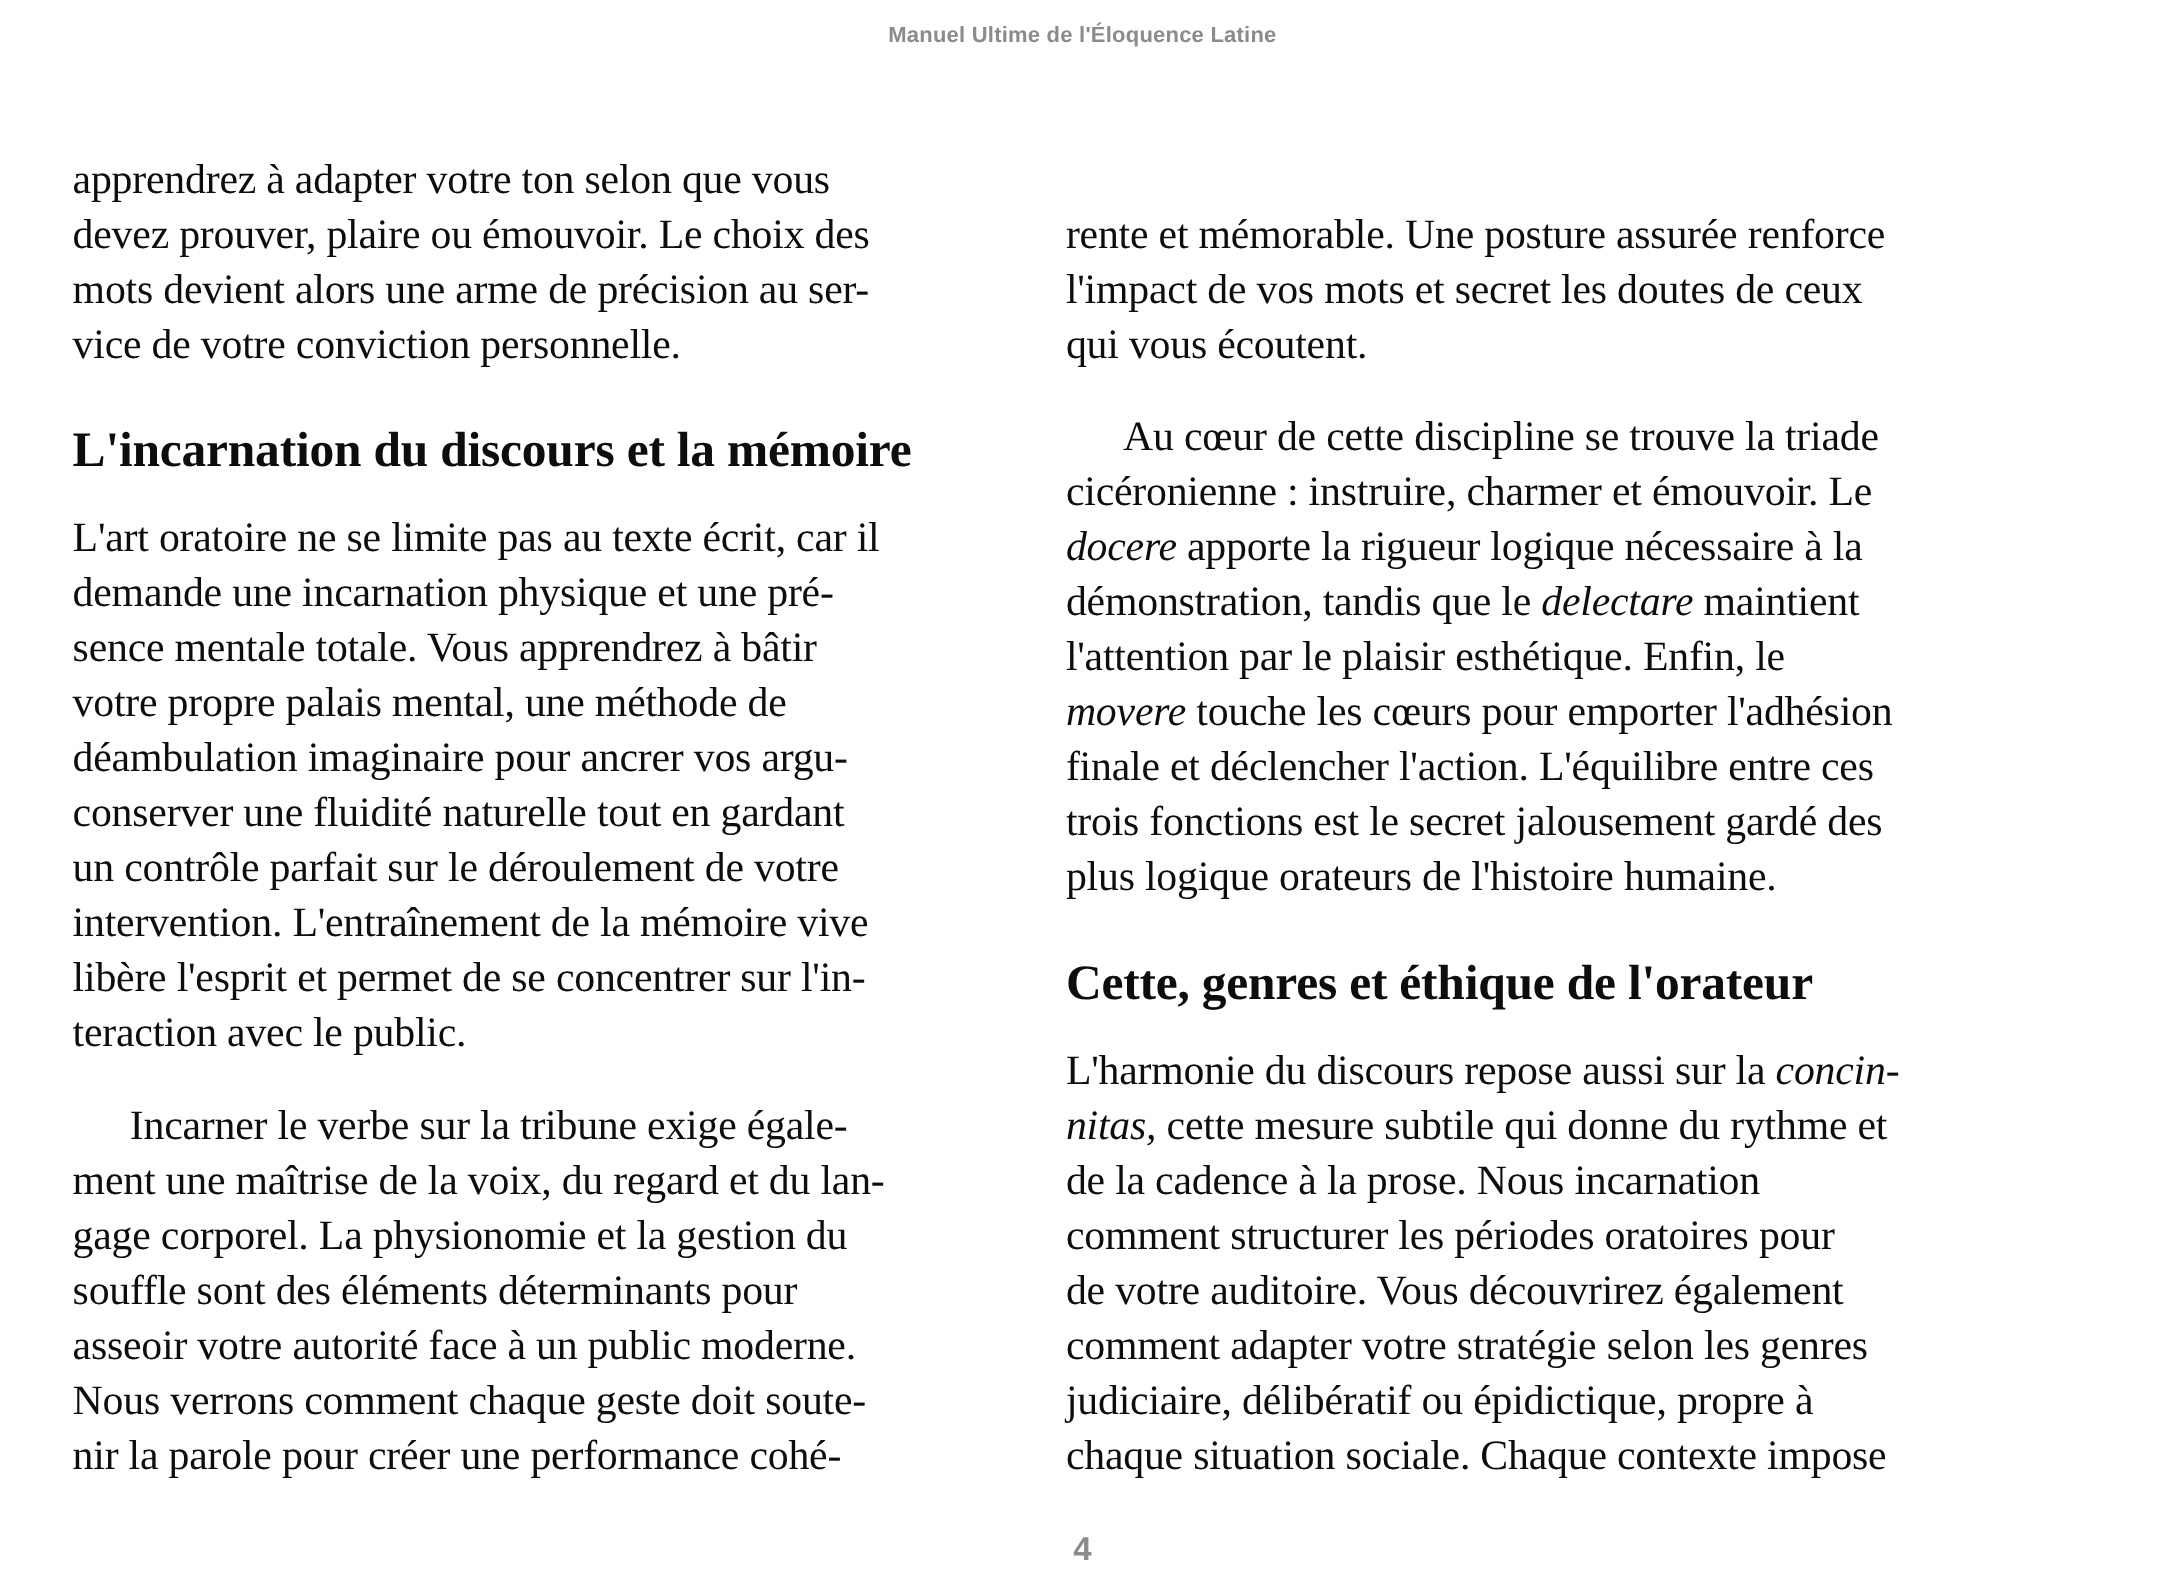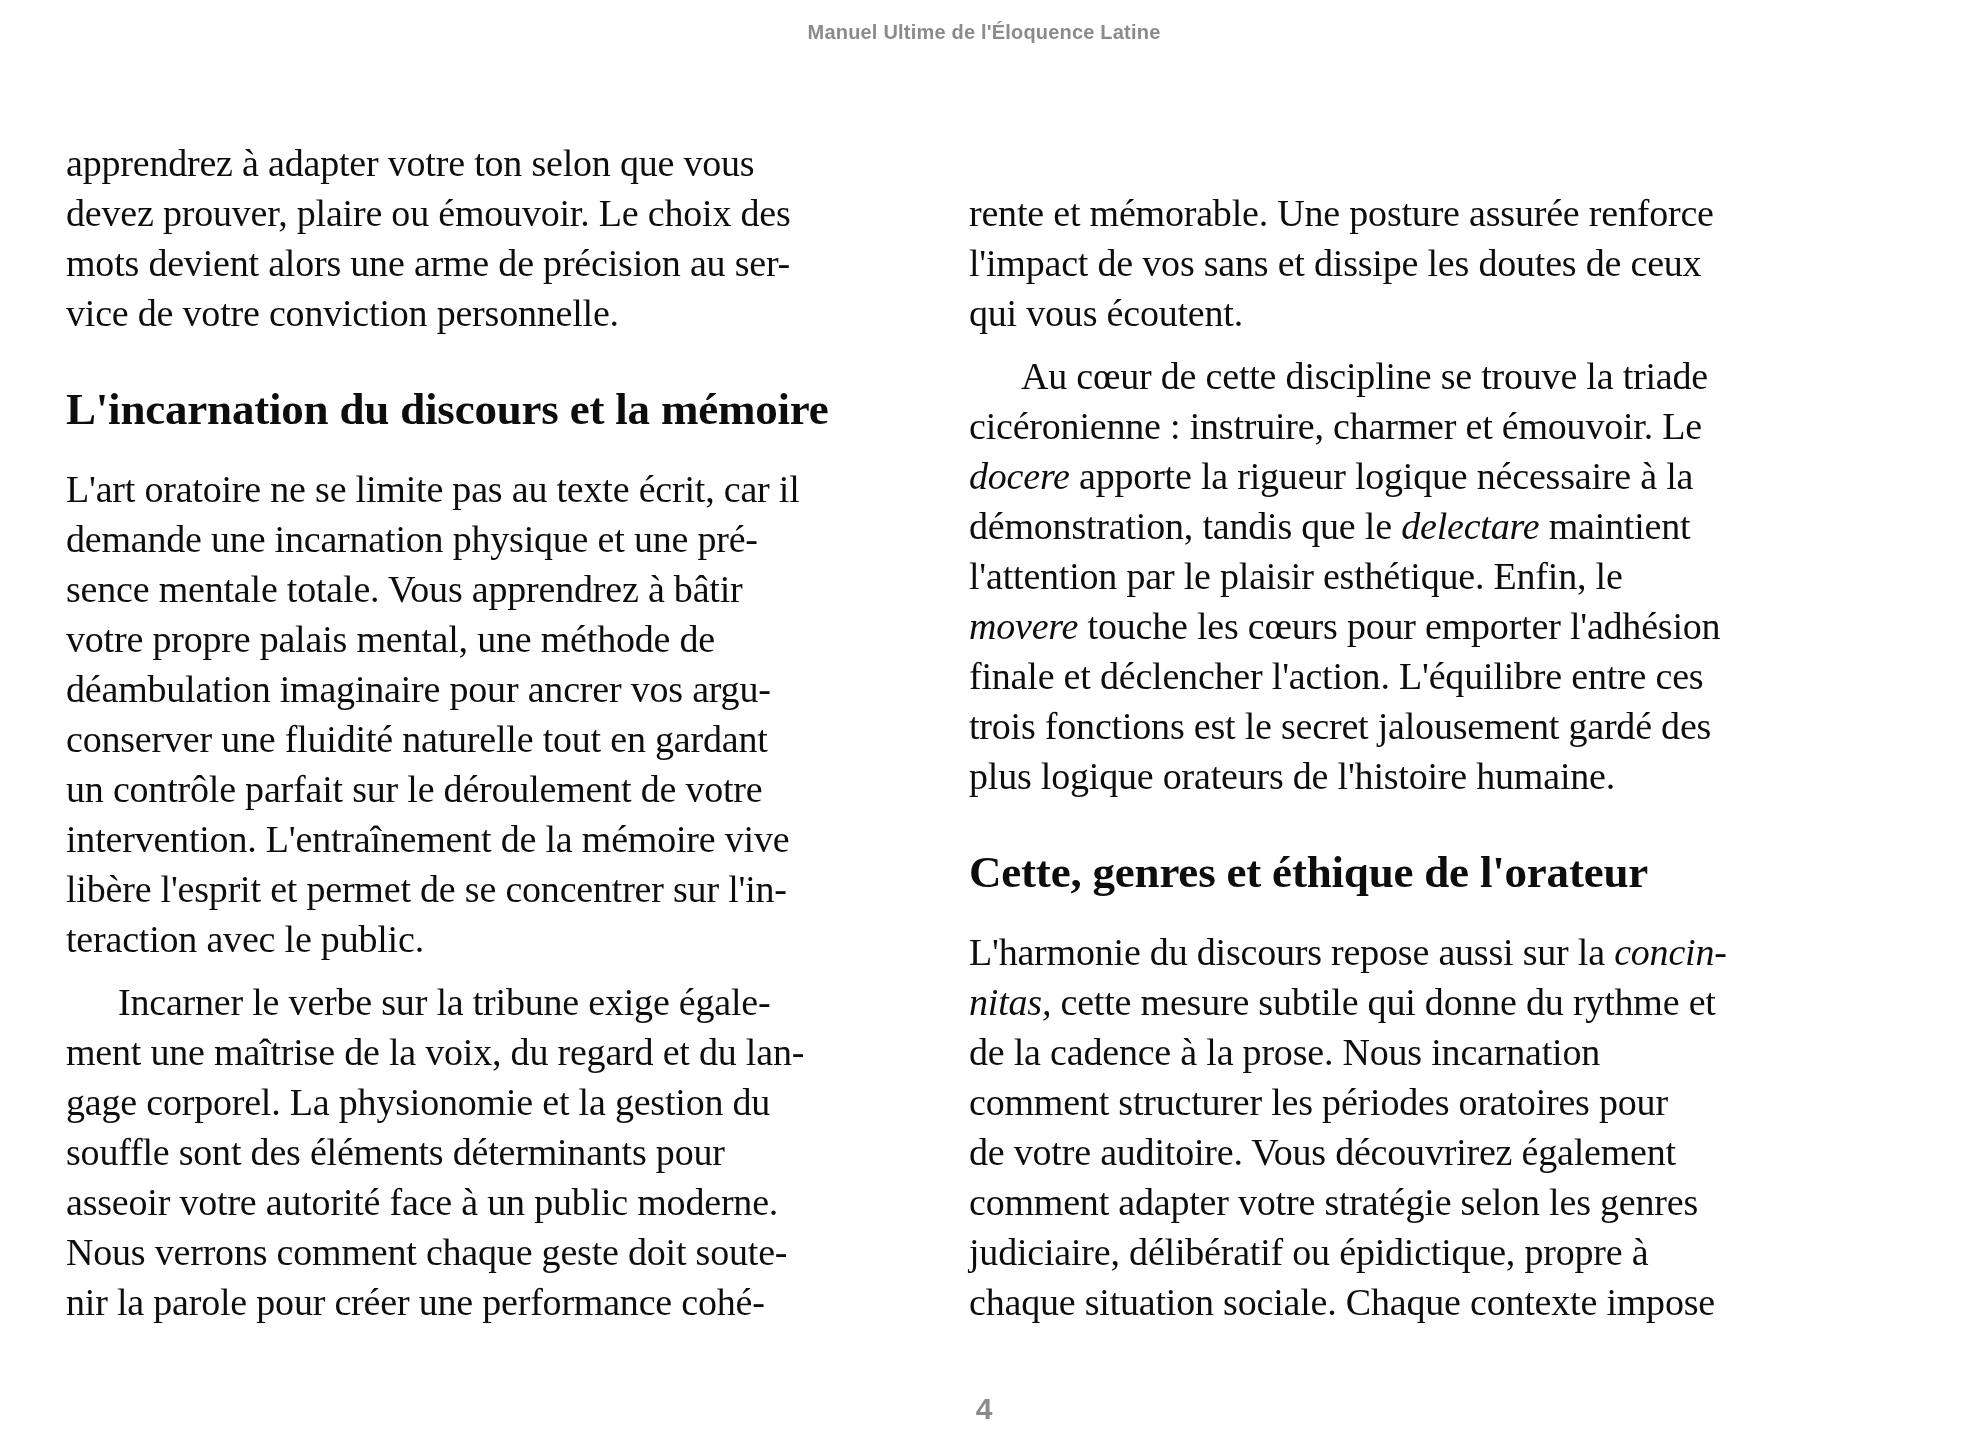--- a/index.html
+++ b/index.html
@@ -34,21 +34,21 @@
     align-items: flex-end;
   }
   .column {
     width: 824px;
     font-size: 38px;
     line-height: 50px;
     color: var(--body, #0d0d0d);
     letter-spacing: -0.2px;
   }
   .para { margin: 0; }
-  .para + .para { margin-top: 13px; }
+  .para + .para { margin-top: 34px; }
   .heading {
     font-size: 45px;
     line-height: 58px;
     font-weight: bold;
     margin: 42px 0 26px 0;
     white-space: nowrap;
   }
   .line {
     white-space: nowrap;
     text-align: left;
@@ -101,21 +101,21 @@
           <div class="line" style="word-spacing: 0px;"><span>gage corporel. La physionomie et la gestion du</span></div>
           <div class="line" style="word-spacing: 0px;"><span>souffle sont des éléments déterminants pour</span></div>
           <div class="line" style="word-spacing: 0px;"><span>asseoir votre autorité face à un public moderne.</span></div>
           <div class="line" style="word-spacing: 0px;"><span>Nous verrons comment chaque geste doit soute-</span></div>
           <div class="line last"><span>nir la parole pour créer une performance cohé-</span></div>
         </div>
       </section>
     <section class="column">
         <div class="para">
           <div class="line" style="word-spacing: 0px;"><span>rente et mémorable. Une posture assurée renforce</span></div>
-          <div class="line" style="word-spacing: 0px;"><span>l'impact de vos sans et dissipe les doutes de ceux</span></div>
+          <div class="line" style="word-spacing: 0px;"><span>l'impact de vos mots et secret les doutes de ceux</span></div>
           <div class="line last"><span>qui vous écoutent.</span></div>
         </div>
         <div class="para">
           <div class="line indent" style="word-spacing: 0px;"><span>Au cœur de cette discipline se trouve la triade</span></div>
           <div class="line" style="word-spacing: 0px;"><span>cicéronienne : instruire, charmer et émouvoir. Le</span></div>
           <div class="line" style="word-spacing: 0px;"><span class="it">docere</span><span> apporte la rigueur logique nécessaire à la</span></div>
           <div class="line" style="word-spacing: 0px;"><span>démonstration, tandis que le </span><span class="it">delectare</span><span> maintient</span></div>
           <div class="line" style="word-spacing: 0px;"><span>l'attention par le plaisir esthétique. Enfin, le</span></div>
           <div class="line" style="word-spacing: 0px;"><span class="it">movere</span><span> touche les cœurs pour emporter l'adhésion</span></div>
           <div class="line" style="word-spacing: 0px;"><span>finale et déclencher l'action. L'équilibre entre ces</span></div>

